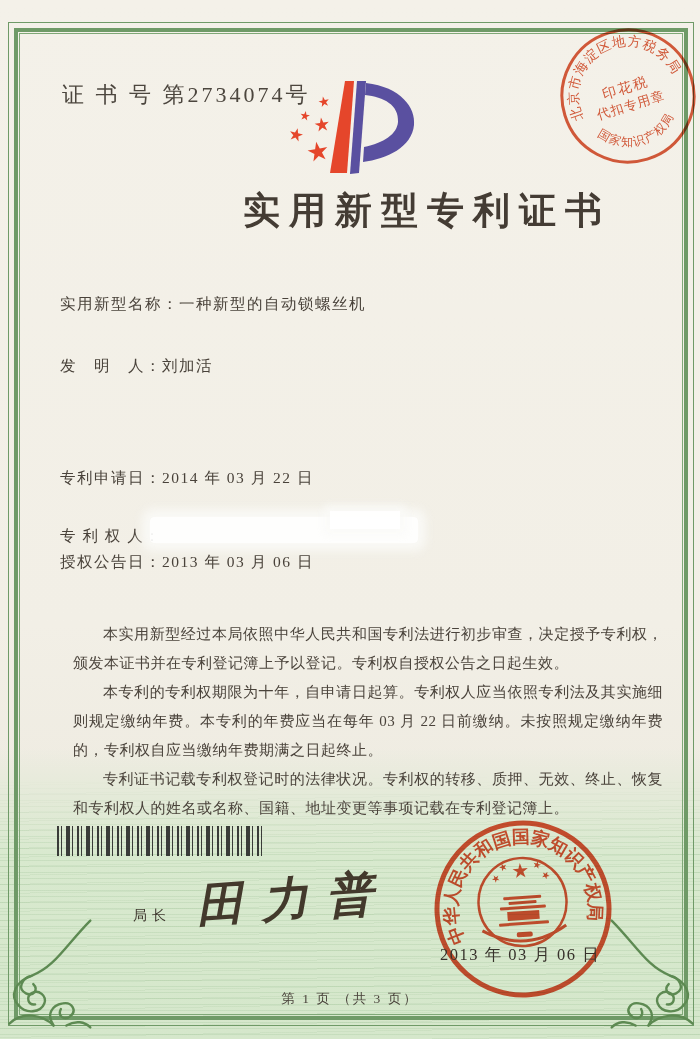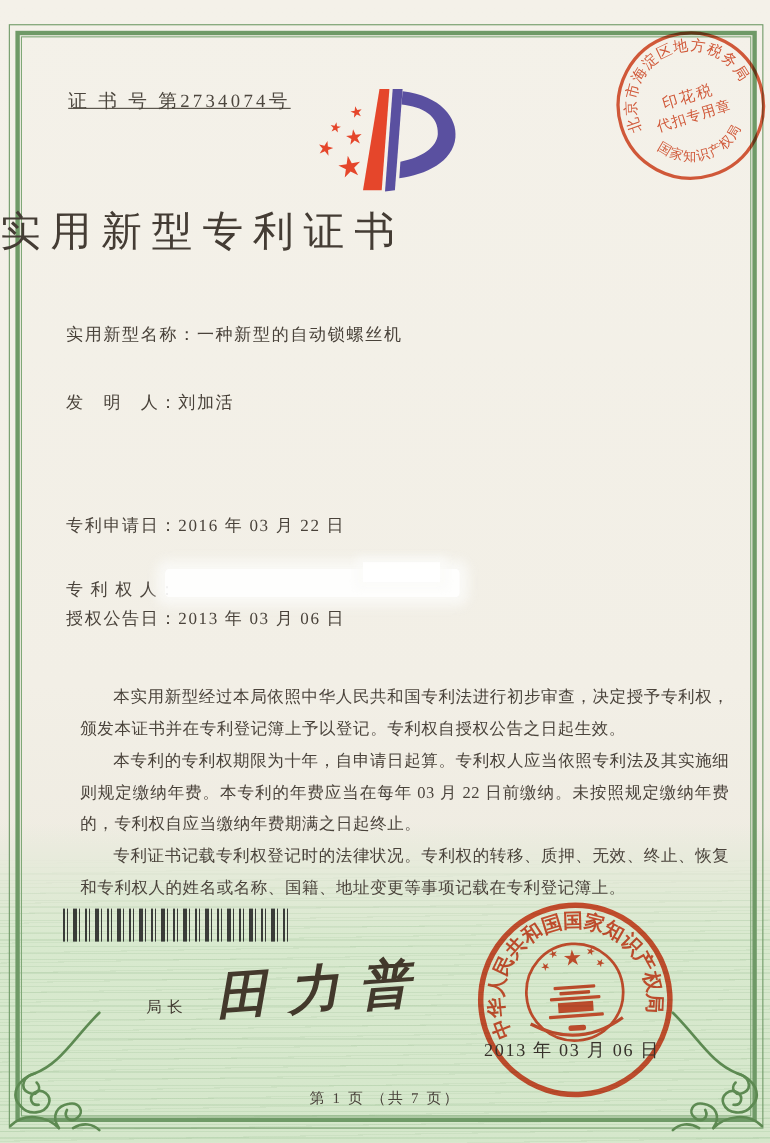--- a/index.html
+++ b/index.html
@@ -37,26 +37,26 @@
     border:4px solid #6f9a67;
   }
   .frame-inner{
     position:absolute;left:1px;right:1px;top:1px;bottom:1px;
     border:1px solid #7fa877;
   }
   .content{position:absolute;left:0;top:0;width:700px;height:1039px;}
 
   .cert-no{
     position:absolute;left:62px;top:80px;
-    font-size:17px;color:#4c463e;letter-spacing:3px;text-decoration:underline;
+    font-size:22px;color:#4c463e;letter-spacing:3px;
   }
   .logo{position:absolute;left:283px;top:78px;width:140px;height:110px;}
   .title{
     position:absolute;left:0;top:186px;width:611px;
-    text-align:left;font-size:37px;font-weight:400;
+    text-align:right;font-size:37px;font-weight:700;
     color:#443c34;letter-spacing:9px;
   }
   .field{
     position:absolute;left:60px;
     font-size:15.5px;color:#49423a;letter-spacing:1.5px;white-space:nowrap;
   }
   .redact{
     position:absolute;left:150px;top:517px;width:268px;height:26px;
     background:rgba(255,255,255,.92);
     box-shadow:0 0 10px 8px rgba(250,250,248,.85);
@@ -177,21 +177,21 @@
 
     <div class="title">实用新型专利证书</div>
 
     <div class="field" style="top:294px">
       <span>实用新型名称：</span><span>一种新型的自动锁螺丝机</span>
     </div>
     <div class="field" style="top:356px">
       <span>发　明　人：</span><span>刘加活</span>
     </div>
     <div class="field" style="top:468px">
-      <span>专利申请日：</span><span>2016 年 03 月 22 日</span>
+      <span>专利申请日：</span><span>2014 年 03 月 22 日</span>
     </div>
     <div class="field" style="top:526px">
       <span>专 利 权 人：</span><span></span>
     </div>
     <div class="redact"></div>
     <div class="redact2"></div>
     <div class="field" style="top:552px">
       <span>授权公告日：</span><span>2013 年 03 月 06 日</span>
     </div>
 
@@ -223,15 +223,15 @@
         <rect x="81" y="87" width="28" height="3" rx="1"></rect>
         <rect x="72" y="92" width="46" height="3" rx="1"></rect>
         <rect x="79" y="97" width="32" height="9"></rect>
         <rect x="70" y="108" width="50" height="3" rx="1"></rect>
         <rect x="87" y="118" width="16" height="5" rx="2"></rect>
         <path d="M53,114 Q95,140 137,114" fill="none" stroke="#e04a2b" stroke-width="3"></path>
       </g>
     </svg>
     <div class="seal-date">2013 年 03 月 06 日</div>
 
-    <div class="footer">第 1 页 （共 7 页）</div>
+    <div class="footer">第 1 页 （共 3 页）</div>
   </div>
 </div>
 
 </body></html>

